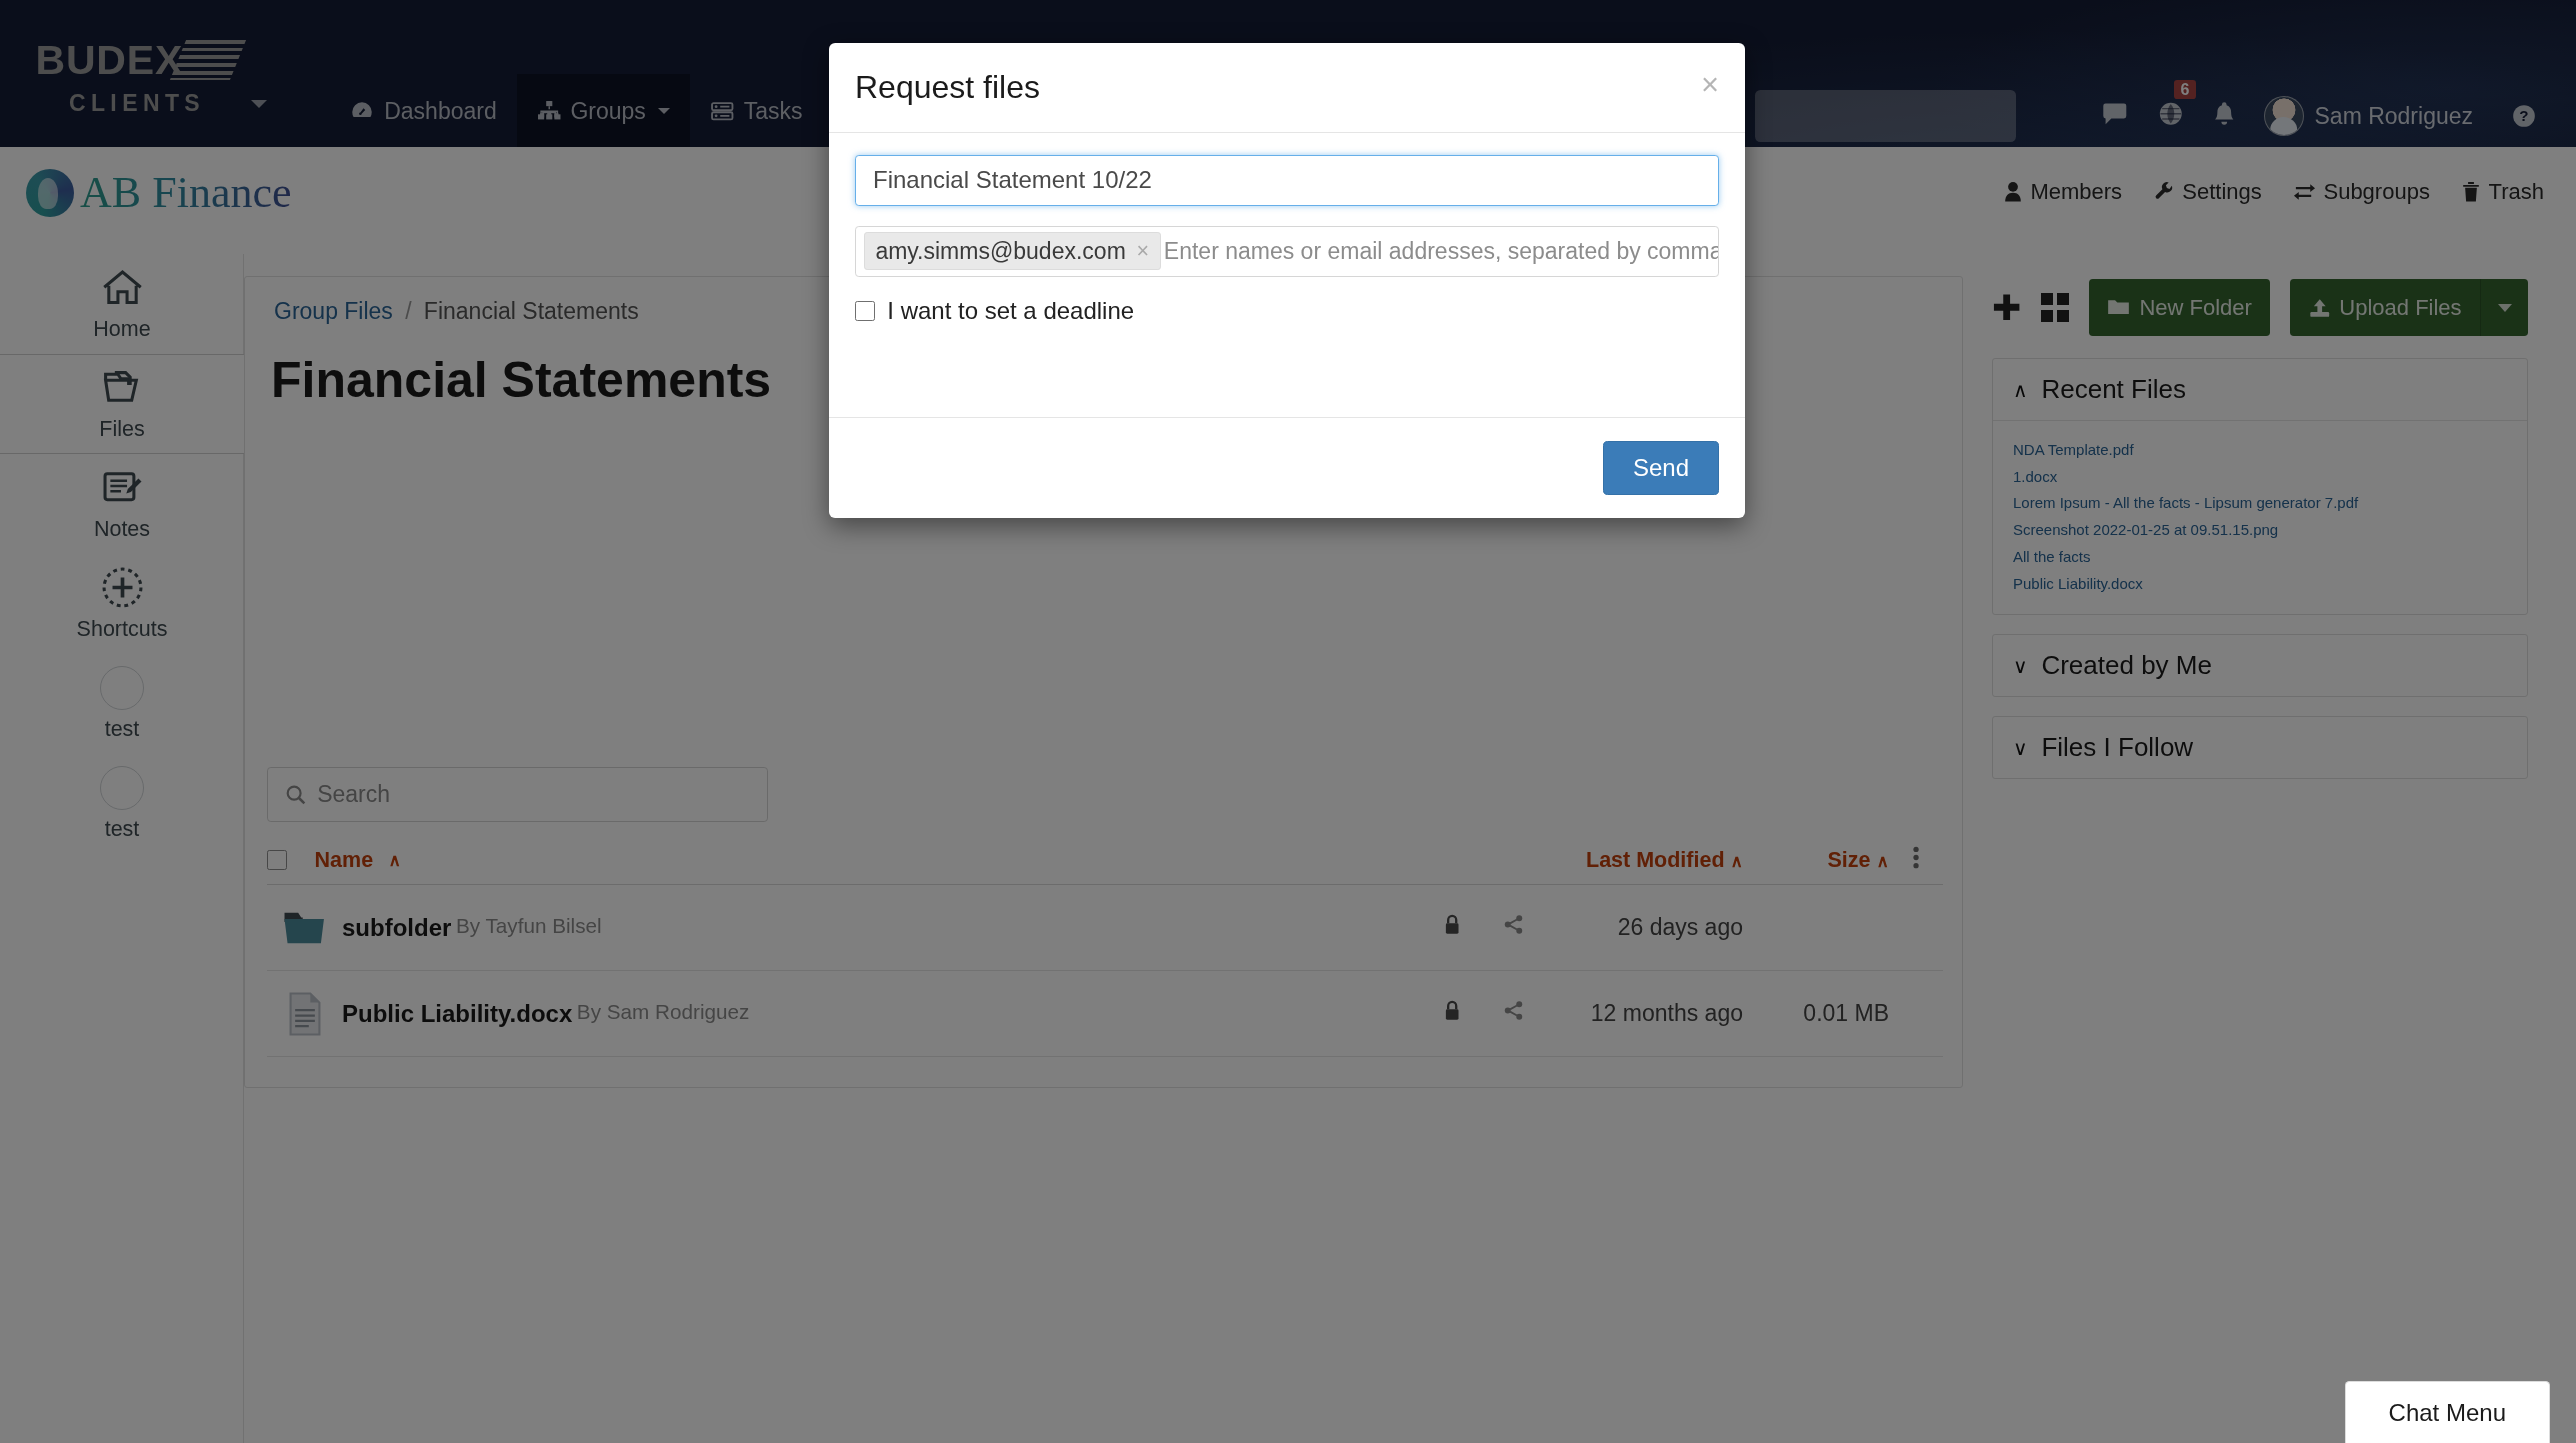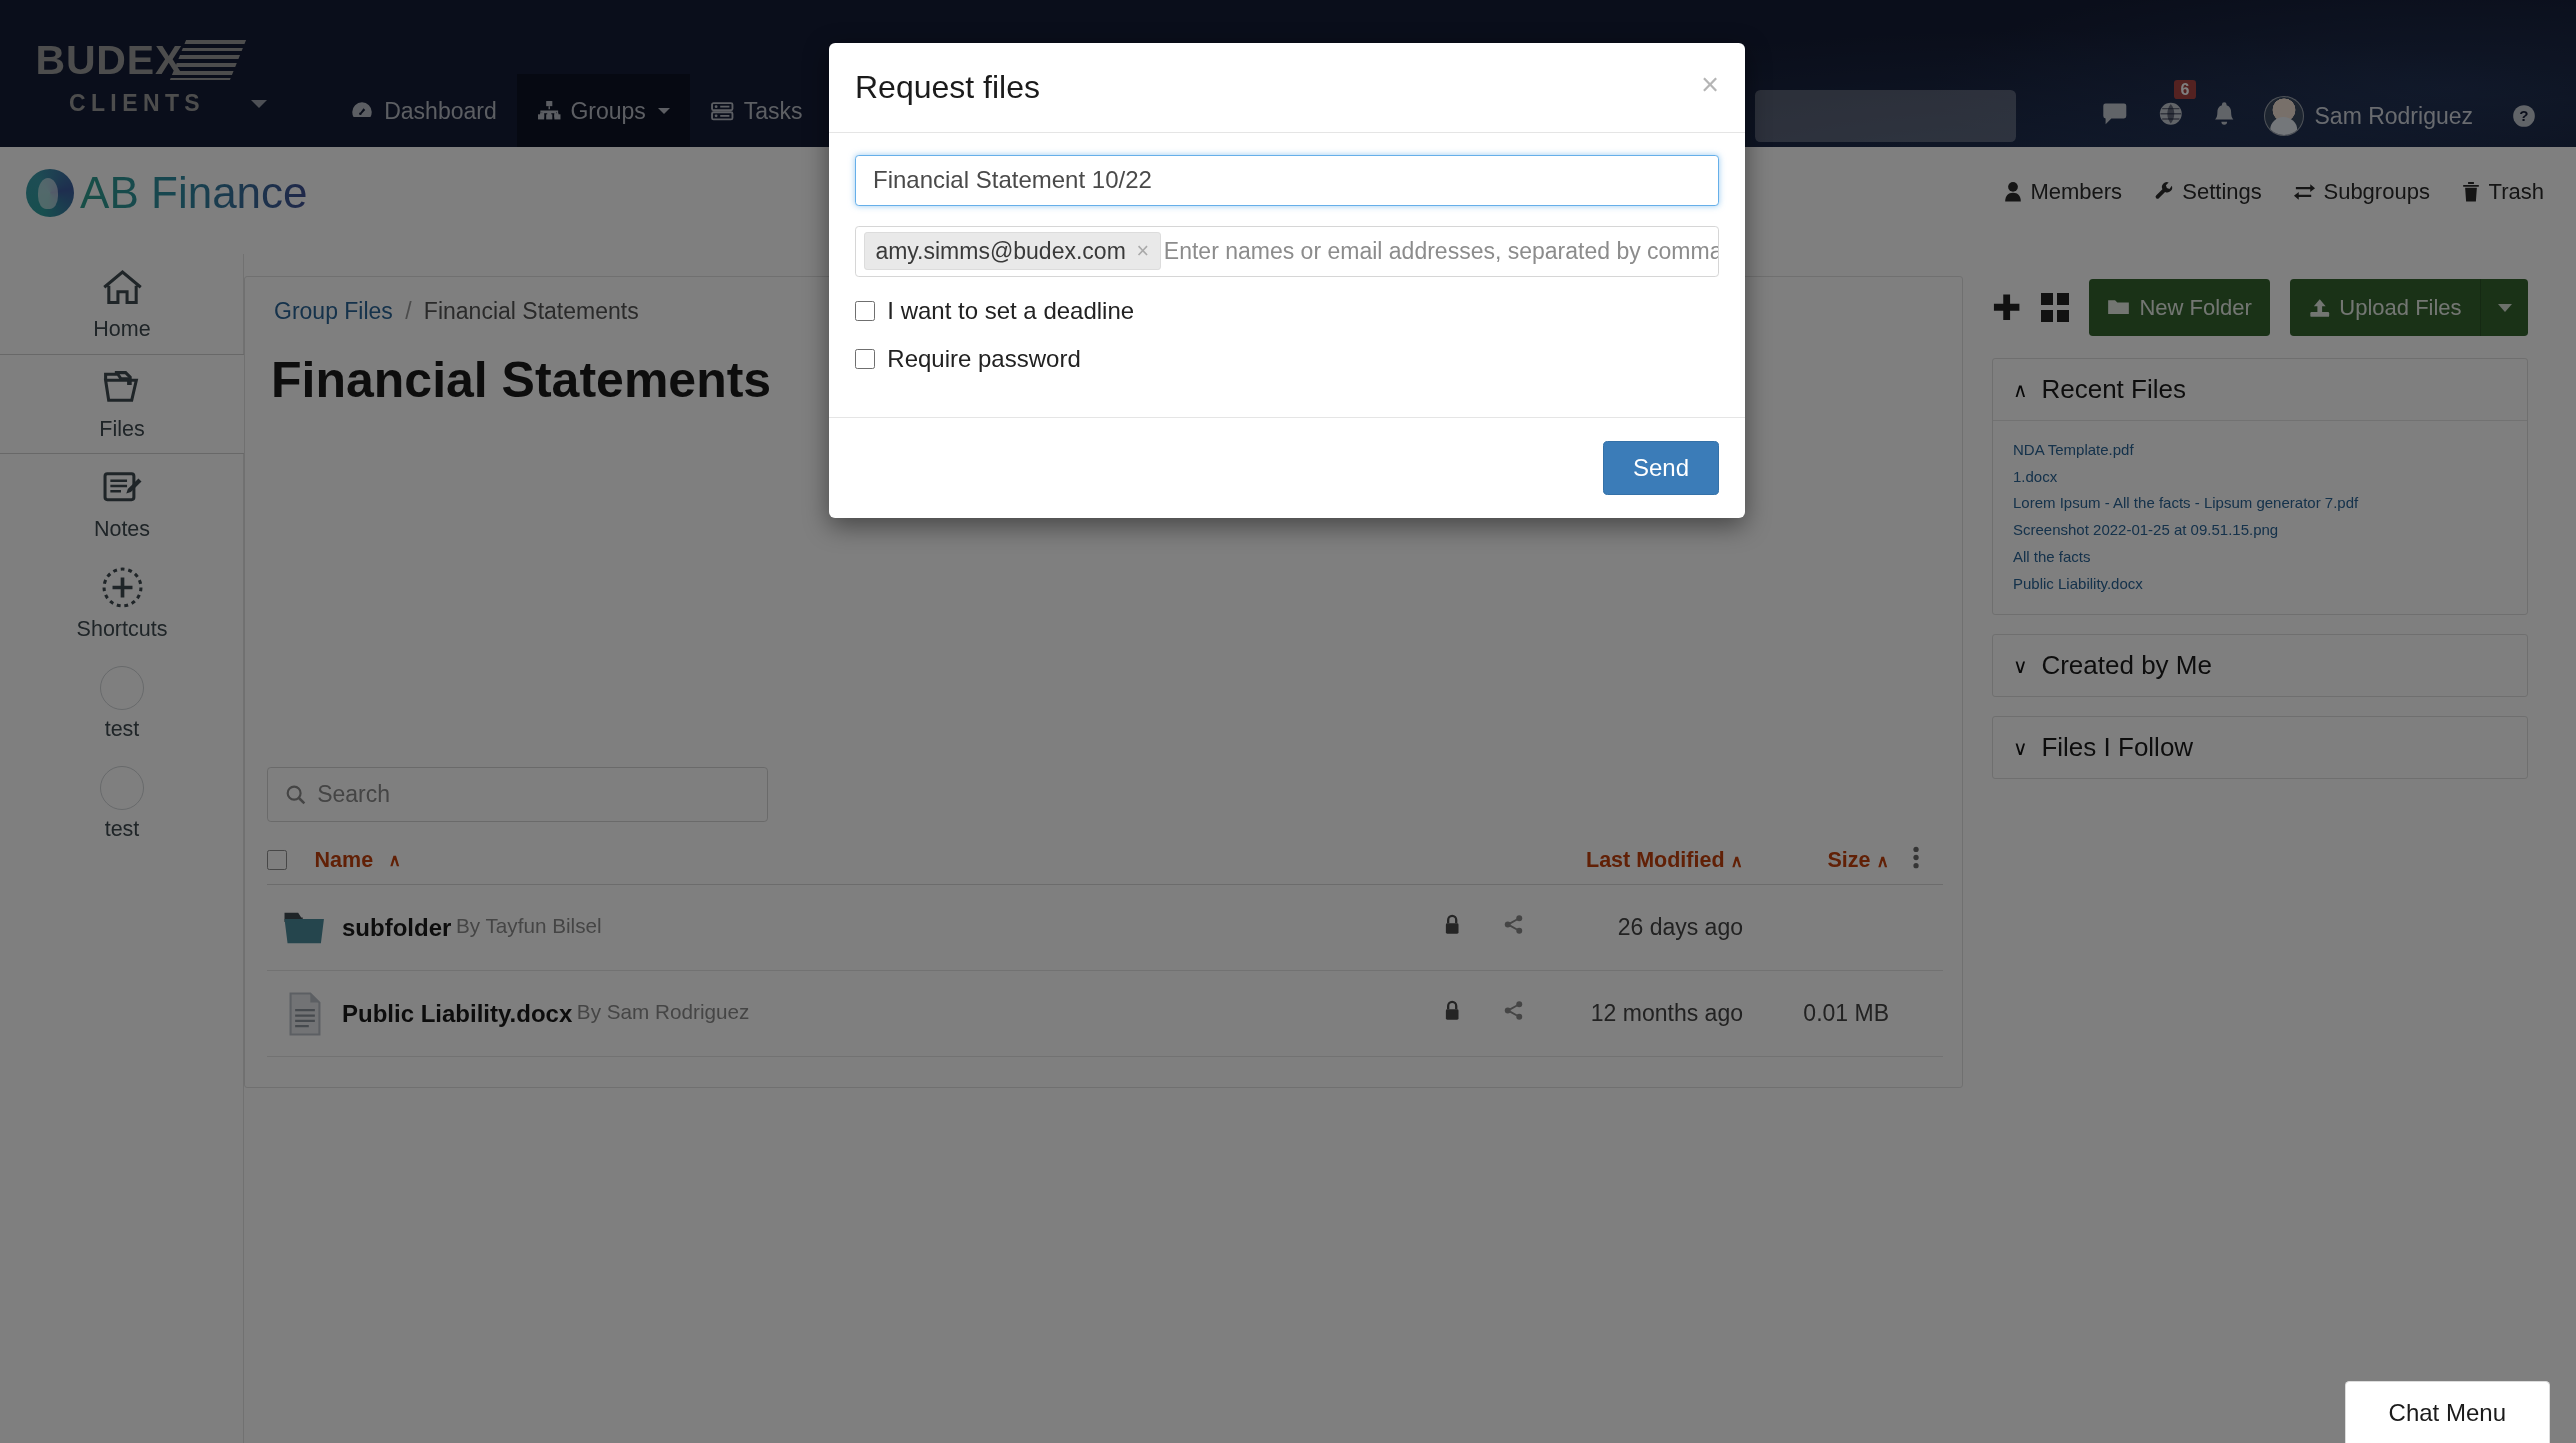--- a/index.html
+++ b/index.html
@@ -115,20 +115,21 @@
   .ab-mark::after {
     content: ""; position: absolute; left: 12.3px; top: 9.2px;
     width: 20px; height: 31px; border-radius: 60% 60% 50% 50%;
     background: rgba(255,255,255,0.55);
   }
   .ab-text {
     font-size: 44px; font-weight: 400;
     background: linear-gradient(90deg, #2f9e8e 0%, #2f8ba0 42%, #3f4f93 100%);
     -webkit-background-clip: text; background-clip: text; color: transparent;
     line-height: 1.1;
+    font-family: Liberation Serif, serif;
   }
   .group-tools {
     position: absolute; right: 32px; top: 32px;
     display: flex; align-items: center; gap: 31px;
     font-size: 22px; color: #2b2b2b;
   }
   .group-tool { display: flex; align-items: center; gap: 7.7px; cursor: pointer; }
   .group-tool svg { display: block; }
 
   
@@ -689,24 +690,20 @@
         <span class="tag">
           <span>amy.simms@budex.com</span>
           <span class="tag-x">×</span>
         </span>
         <span class="tag-ph">Enter names or email addresses, separated by comma</span>
       </div>
       <div class="m-check">
         <span class="m-chk"></span>
         <span>I want to set a deadline</span>
       </div>
-      <div class="m-check">
-        <span class="m-chk"></span>
-        <span>Require password</span>
-      </div>
     </div>
     <div class="modal-foot">
       <button class="send-btn">Send</button>
     </div>
   </div>
 
 </div>
 
 
 </body></html>

